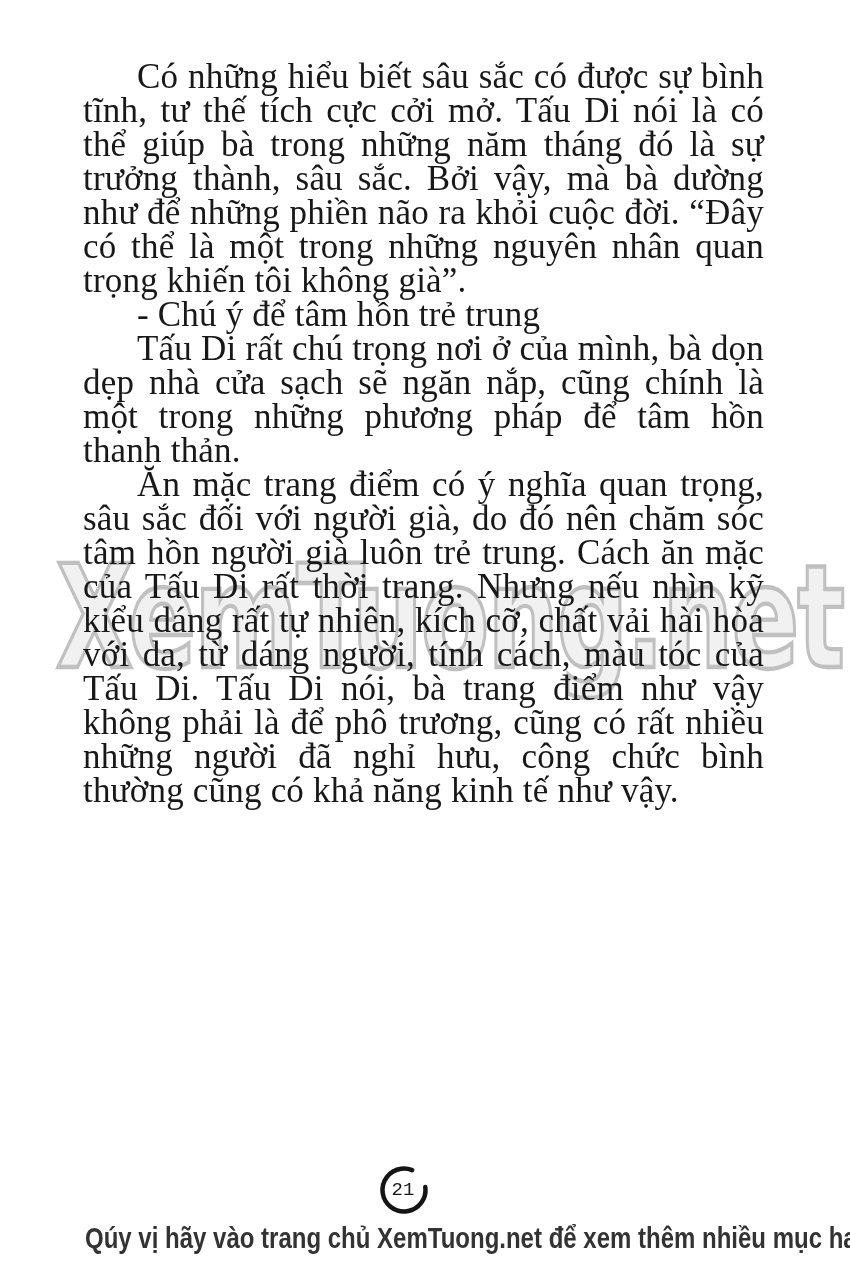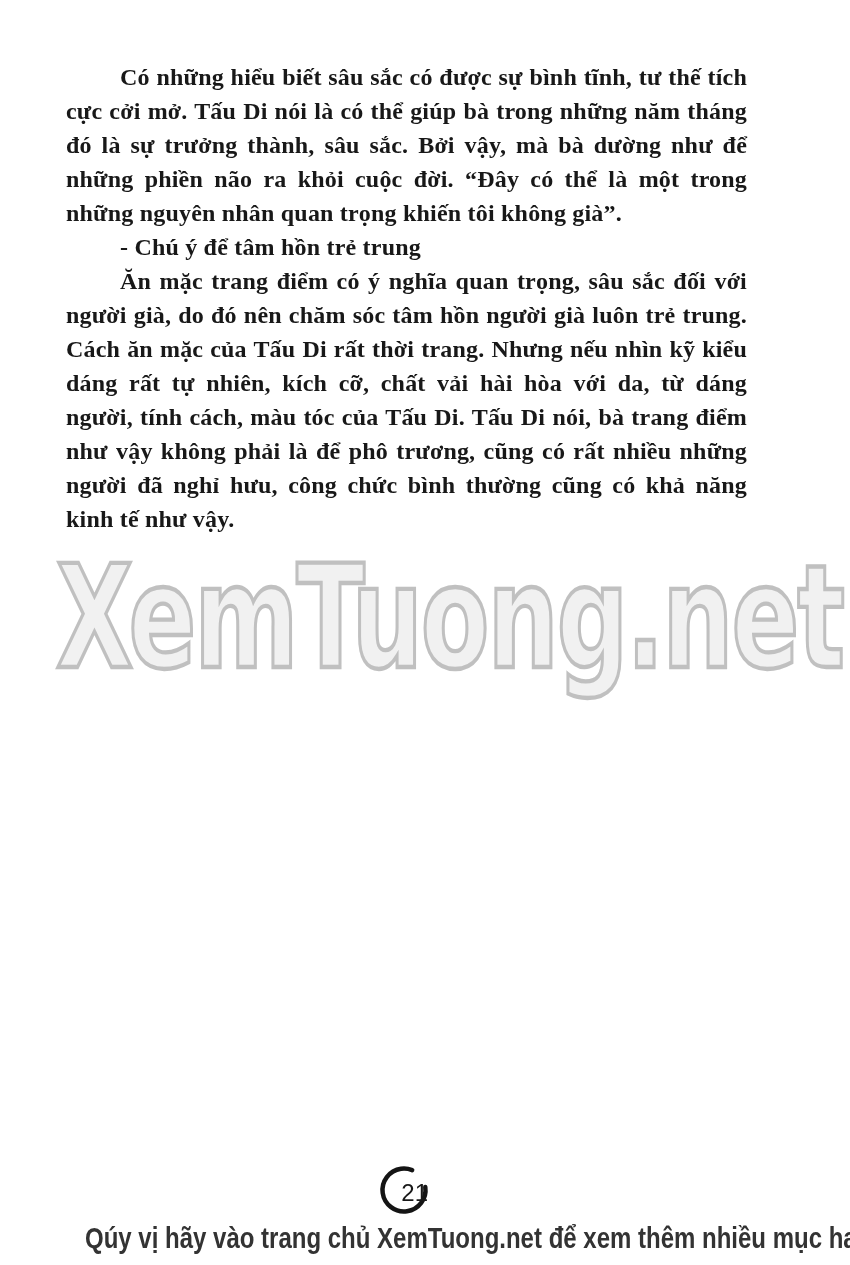--- a/index.html
+++ b/index.html
@@ -14,30 +14,29 @@
     background: var(--paper, #ffffff);
     font-family: "Liberation Serif", serif;
   }
   .page {
     position: absolute;
     inset: 0;
   }
   
   .text-block {
     position: absolute;
-    left: 66px;
+    left: 83px;
     top: 60px;
     width: 681px;
     z-index: 2;
     color: var(--ink, #181818);
-    font-size: 24px;
+    font-size: 35px;
     line-height: 34px;
     text-align: justify;
     letter-spacing: 0.2px;
-    font-weight: bold;
   }
   .text-block p {
     margin: 0;
     text-indent: 54px;
   }
   
   .watermark {
     position: absolute;
     left: 56px;
     top: 548px;
@@ -67,23 +66,23 @@
   .page-number-wrap svg {
     position: absolute;
     left: 0;
     top: 0;
   }
   .page-number {
     position: absolute;
     left: 0;
     top: 16px;
     width: 50px;
-    text-align: right;
-    font-family: Liberation Sans, sans-serif;
-    font-size: 24px;
+    text-align: center;
+    font-family: Liberation Mono, monospace;
+    font-size: 19px;
     color: var(--ink, #181818);
   }
   
   .footer {
     position: absolute;
     left: 0;
     top: 1221px;
     width: 850px;
     z-index: 3;
     text-align: center;
@@ -99,20 +98,21 @@
 </head>
 <body>
 
 <div class="page">
 
   <div class="watermark">XemTuong.net</div>
 
   <div class="text-block">
     <p>Có những hiểu biết sâu sắc có được sự bình tĩnh, tư thế tích cực cởi mở. Tấu Di nói là có thể giúp bà trong những năm tháng đó là sự trưởng thành, sâu sắc. Bởi vậy, mà bà dường như để những phiền não ra khỏi cuộc đời. “Đây có thể là một trong những nguyên nhân quan trọng khiến tôi không già”.</p>
     <p>- Chú ý để tâm hồn trẻ trung</p>
+    <p>Tấu Di rất chú trọng nơi ở của mình, bà dọn dẹp nhà cửa sạch sẽ ngăn nắp, cũng chính là một trong những phương pháp để tâm hồn thanh thản.</p>
     <p>Ăn mặc trang điểm có ý nghĩa quan trọng, sâu sắc đối với người già, do đó nên chăm sóc tâm hồn người già luôn trẻ trung. Cách ăn mặc của Tấu Di rất thời trang. Nhưng nếu nhìn kỹ kiểu dáng rất tự nhiên, kích cỡ, chất vải hài hòa với da, từ dáng người, tính cách, màu tóc của Tấu Di. Tấu Di nói, bà trang điểm như vậy không phải là để phô trương, cũng có rất nhiều những người đã nghỉ hưu, công chức bình thường cũng có khả năng kinh tế như vậy.</p>
   </div>
 
   <div class="page-number-wrap">
     <svg width="54" height="54" viewBox="0 0 54 54">
       <circle cx="26" cy="27" r="21.5" fill="none" stroke="#141414" stroke-width="4.5" stroke-linecap="round" stroke-dasharray="112 23" transform="rotate(-8 26 27)"></circle>
     </svg>
     <span class="page-number">21</span>
   </div>
 

